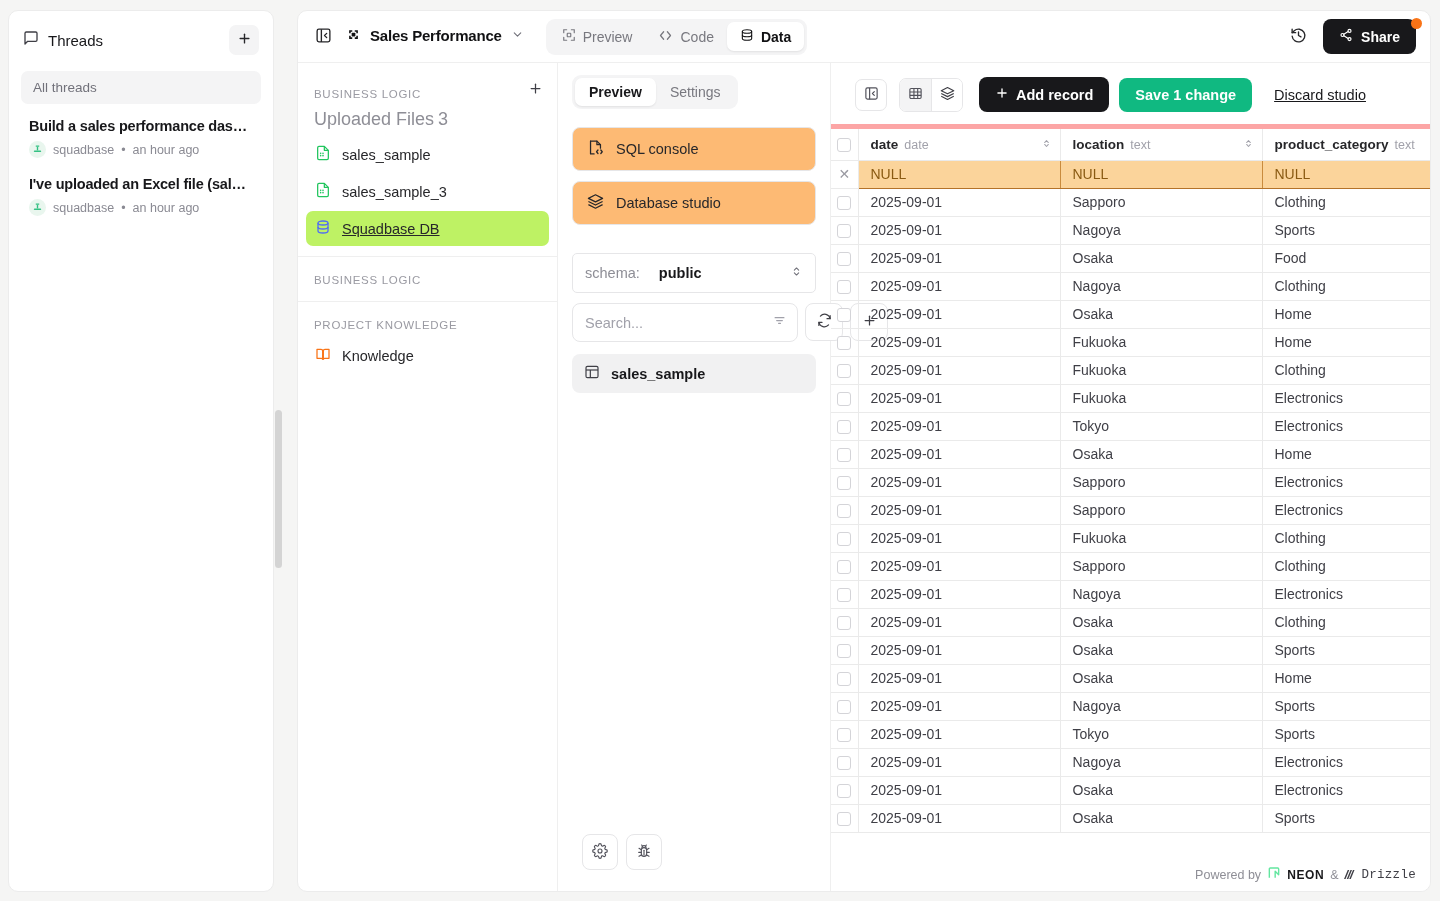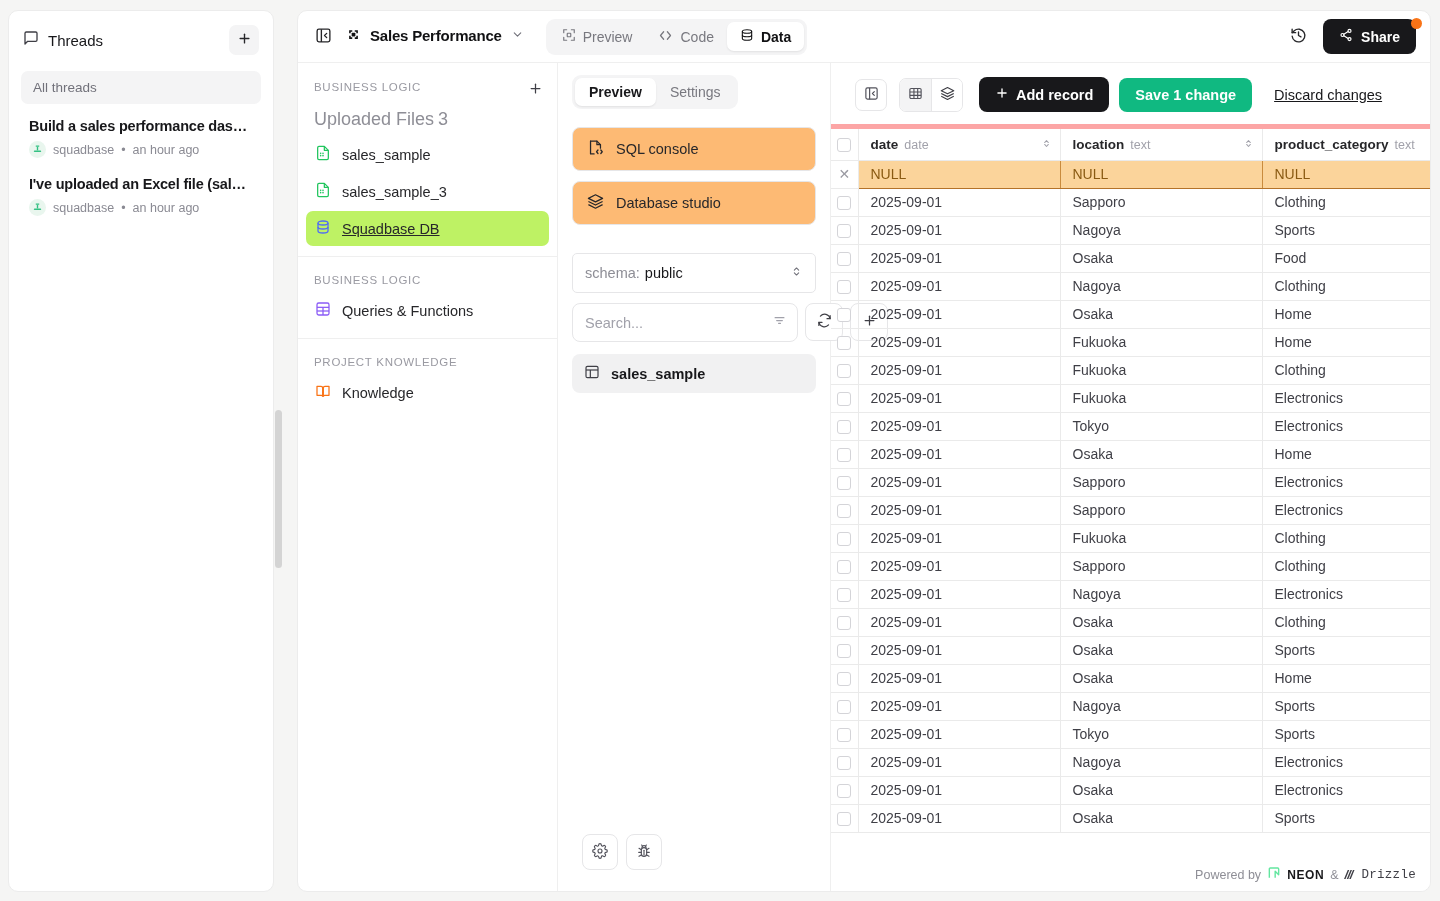--- a/index.html
+++ b/index.html
@@ -128,21 +128,21 @@
   .card-body { display: flex; height: 829px; }
 
   
   .files-panel {
     width: 260px; flex: 0 0 260px;
     border-right: 1px solid #efefef;
     padding: 10px 0 0 0;
     display: flex; flex-direction: column;
   }
   .section-head {
-    display: flex; align-items: flex-start; justify-content: space-between;
+    display: flex; align-items: flex-end; justify-content: space-between;
     padding: 8px 14px 6px 16px;
   }
   .section-label {
     font-size: 11.5px; letter-spacing: 0.7px;
     color: #9a9aa2; text-transform: uppercase; font-weight: 400;
   }
   .uploaded-row {
     display: flex; align-items: center; gap: 4px;
     padding: 3px 16px 6px 16px;
     font-size: 18px; color: #8e8e96;
@@ -184,21 +184,21 @@
     margin-bottom: 10px; cursor: pointer; width: 100%;
     text-align: left;
   }
   .schema-select {
     display: flex; align-items: center;
     border: 1px solid #e6e6e8; border-radius: 5px;
     background: #fff; padding: 11px 12px;
     font-size: 14.5px; margin-top: 18px; cursor: pointer;
   }
   .schema-label { color: #8e8e96; }
-  .schema-value { color: #18181b; font-weight: 400; margin-left: 5px; }
+  .schema-value { color: #18181b; font-weight: 700; margin-left: 19px; }
   .search-row { display: flex; gap: 7px; margin-top: 10px; }
   .search-box {
     flex: 1; display: flex; align-items: center;
     border: 1px solid #e6e6e8; border-radius: 8px;
     background: #fff; padding: 9px 10px 9px 12px;
   }
   .search-box input {
     border: none; outline: none; flex: 1; font-size: 14.5px;
     color: #18181b; font-family: inherit; background: transparent;
     min-width: 0;
@@ -534,31 +534,20 @@
               <path d="M4.5 12c0 1.66 3.36 3 7.5 3s7.5-1.34 7.5-3"></path>
             </svg>
         </span>
         <span>Squadbase DB</span>
       </div>
 
       <div class="files-divider"></div>
 
       <div class="section-head">
         <span class="section-label">BUSINESS LOGIC</span>
-      </div>
-      <div class="file-row">
-        <span>
-          <svg width="16" height="16" viewBox="0 0 24 24" fill="none" stroke="#8b5cf6" stroke-width="1.9">
-              <rect x="3" y="3" width="18" height="18" rx="2.5"></rect>
-              <line x1="3" y1="9.5" x2="21" y2="9.5"></line>
-              <line x1="3" y1="15" x2="21" y2="15"></line>
-              <line x1="12" y1="9.5" x2="12" y2="21"></line>
-            </svg>
-        </span>
-        <span>Queries &amp; Functions</span>
       </div>
 
       <div class="files-divider"></div>
 
       <div class="section-head">
         <span class="section-label">PROJECT KNOWLEDGE</span>
       </div>
       <div class="file-row">
         <span>
           <svg width="16" height="16" viewBox="0 0 24 24" fill="none" stroke="#f97316" stroke-width="1.9" stroke-linejoin="round">
@@ -722,21 +711,21 @@
             <svg width="14" height="14" viewBox="0 0 24 24" fill="none" stroke="#ffffff" stroke-width="2.3" stroke-linecap="round">
                 <line x1="12" y1="5" x2="12" y2="19"></line>
                 <line x1="5" y1="12" x2="19" y2="12"></line>
               </svg>
           </span>
           <span>Add record</span>
         </button>
 
         <button class="btn-save">Save 1 change</button>
 
-        <button class="btn-discard">Discard changes</button>
+        <button class="btn-discard">Discard studio</button>
       </div>
 
       <div class="grid-wrap">
         <table class="grid">
           <thead>
             <tr>
               <th class="col-check">
                 <span class="cb"></span>
               </th>
               <th class="col-date">

